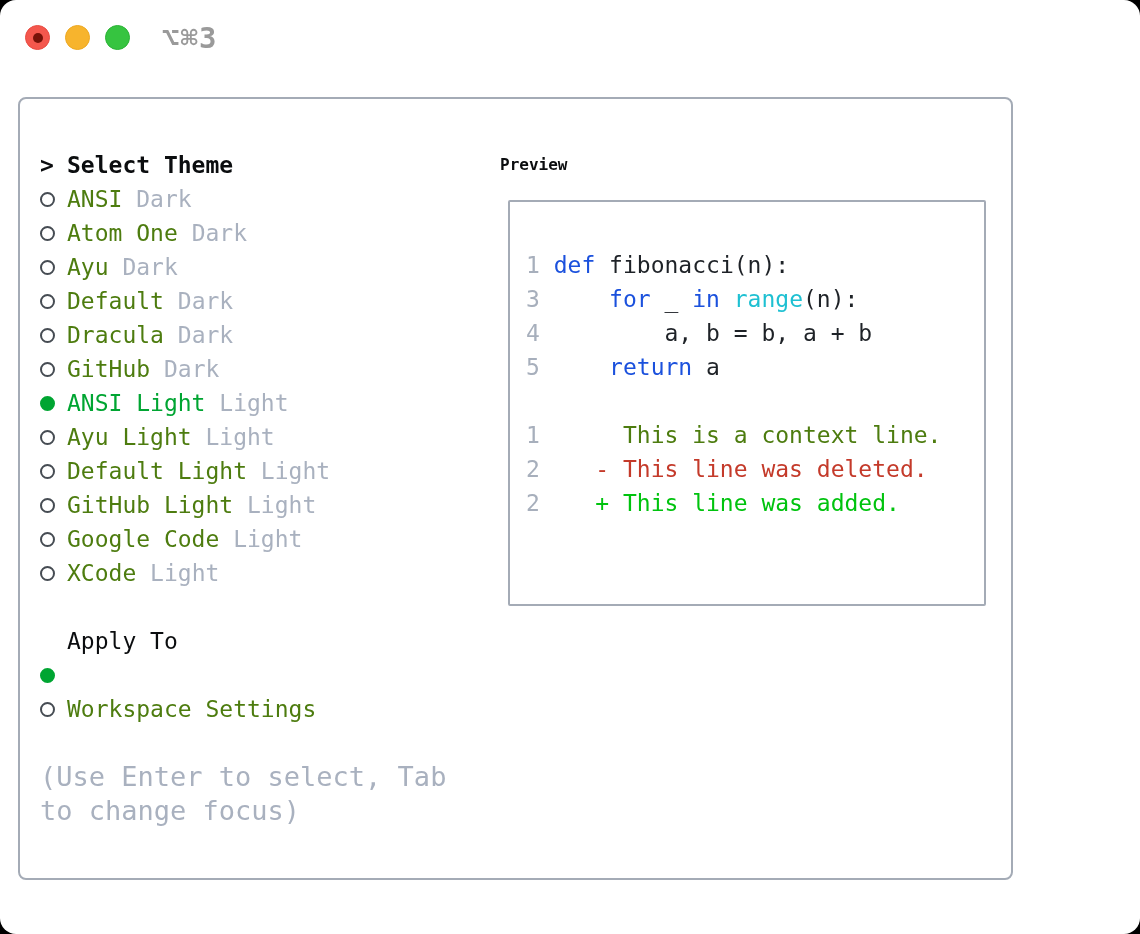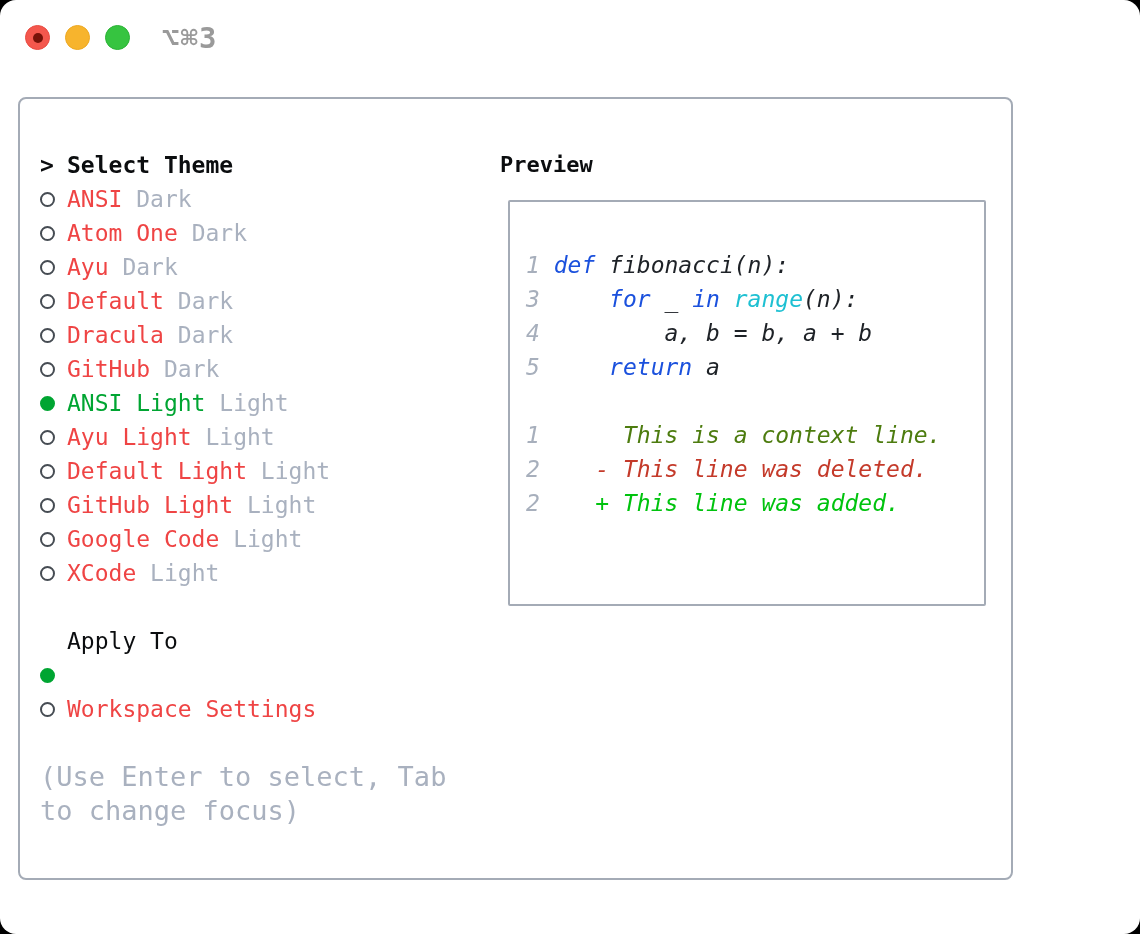--- a/index.html
+++ b/index.html
@@ -36,37 +36,37 @@
   
   .left-col { position: absolute; left: 20px; top: 49px; width: 440px; font-size: 23px; color: #24282e; }
   .row { display: flex; align-items: center; height: 34px; white-space: pre; }
   .row.blank { height: 34px; }
   .glyph { width: 27px; display: inline-flex; align-items: center; flex: 0 0 27px; }
   .pointer { font-weight: bold; color: #0b0d0f; }
   .hdr { font-weight: bold; color: #0b0d0f; }
   .radio { width: 15px; height: 15px; border-radius: 50%; }
   .radio.off { border: 2px solid #464c53; background: transparent; }
   .radio.on  { background: #00a532; border: 2px solid #00a532; }
-  .tname { color: #ef4444; }
+  .tname { color: #4d7c0f; }
   .tname.sel { color: #00a532; text-align: center; }
   .tvariant { color: #a9b1bf; }
   .apply-hdr-label { color: #0b0d0f; text-align: right; }
   .help {
     margin-top: 34px; max-width: 420px; line-height: 34px;
     color: #a9b1bf; font-size: 27px;
   }
 
   
   .preview-label {
     position: absolute; left: 480px; top: 49px; height: 34px; line-height: 34px;
-    font-size: 22px; font-weight: bold; color: #0b0d0f;
+    font-size: 16px; font-weight: bold; color: #0b0d0f;
   }
   .preview-box {
     position: absolute; left: 488px; top: 101px; width: 478px; height: 406px;
-    border: 2px solid #a4abb6; background: #fff; border-radius: 2px; font-style: italic;
+    border: 2px solid #a4abb6; background: #fff; border-radius: 2px;
   }
   .code-block { padding: 46px 0 0 16px; font-size: 23px; }
   .cl { height: 34px; line-height: 34px; white-space: pre; }
   .ln { color: #a7afbc; }
   .tok-fg  { color: #1e2227; }
   .tok-kw  { color: #1b51dd; }
   .tok-fn  { color: #1ec0d2; }
   .tok-num { color: #0fb00f; }
   .diff-context { color: #4d7c0f; }
   .diff-deleted { color: #c43a2a; }

